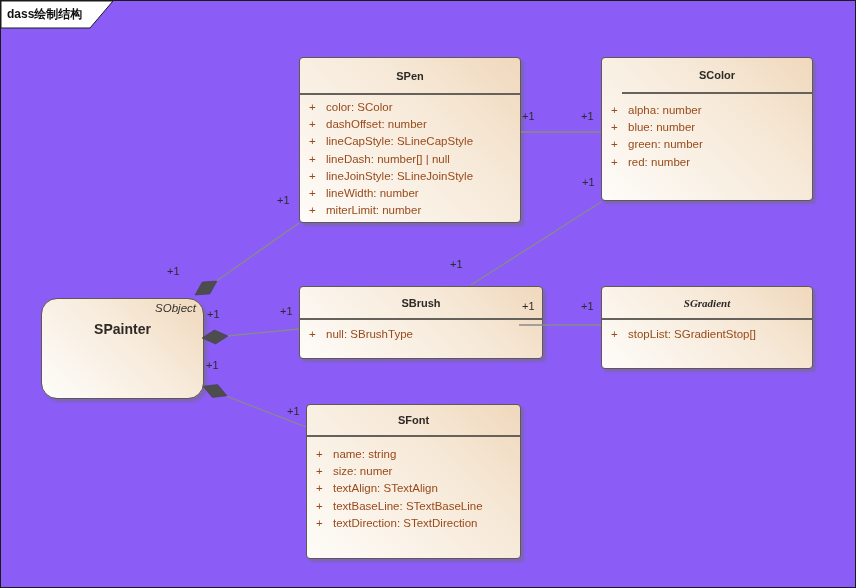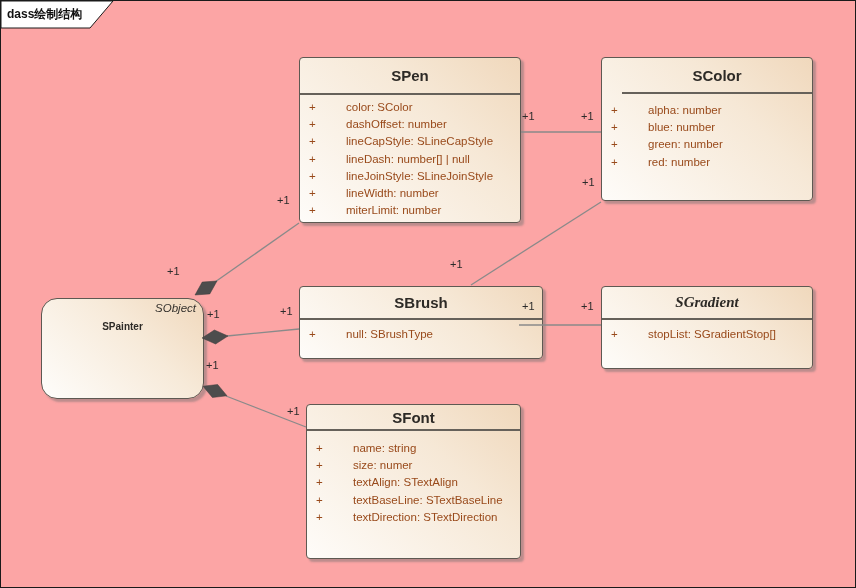--- a/index.html
+++ b/index.html
@@ -1,53 +1,53 @@
 <!DOCTYPE html>
 <html><head>
 <meta charset="utf-8">
 <style>
   html,body{margin:0;padding:0;background:#e9e9e9;font-family:"Liberation Sans",sans-serif;}
   #canvas{
-    position:relative;width:856px;height:588px;background:#fca5a5;
+    position:relative;width:856px;height:588px;background:#8b5cf6;
     border:1px solid #1a1a1a;box-sizing:border-box;overflow:hidden;
   }
   
   .tab-shape{position:absolute;left:0;top:0;pointer-events:none;}
   .tab-title{
     position:absolute;left:6px;top:5px;font-size:12px;font-weight:bold;color:#111;
     letter-spacing:0px;white-space:nowrap;
   }
   
   .classbox{
     position:absolute;box-sizing:border-box;
     border:1px solid #5e5952;border-radius:4px;
     background:linear-gradient(225deg,#f0d8bc 0%,#f6e8d6 35%,#fefcf9 100%);
     box-shadow:3px 3px 2px rgba(110,110,110,.45);
     z-index:1;
   }
   .classbox .header{
     display:flex;align-items:center;justify-content:center;
     border-bottom:2px solid #66615a;box-sizing:border-box;
   }
-  .classbox .title{font-size:15px;font-weight:bold;color:#2d2a26;}
+  .classbox .title{font-size:11px;font-weight:bold;color:#2d2a26;}
   .title.italic{font-style:italic;font-family:Liberation Serif, serif;}
   .attrs{padding-left:0;}
   .attr-row{display:flex;align-items:center;height:17.3px;font-size:11.5px;color:#994a1b;}
   .attr-vis{width:26px;padding-left:9px;box-sizing:border-box;}
-  .attr-text{white-space:nowrap;margin-left:20px;}
+  .attr-text{white-space:nowrap;}
   
   .simplebox{
     position:absolute;box-sizing:border-box;
     border:1px solid #5e5952;border-radius:16px;
     background:linear-gradient(225deg,#f0d8bc 0%,#f7ead9 40%,#fefdfb 100%);
     box-shadow:3px 3px 2px rgba(110,110,110,.45);
     z-index:1;
   }
   .stereotype{position:absolute;top:3px;right:7px;font-size:11.5px;font-style:italic;color:#35322d;}
-  .simple-title{margin-top:22px;text-align:center;font-size:10px;font-weight:bold;color:#2d2a26;}
+  .simple-title{margin-top:22px;text-align:center;font-size:14px;font-weight:bold;color:#2d2a26;}
   
   #connector-layer{position:absolute;left:0;top:0;z-index:2;pointer-events:none;}
   #connector-layer line{pointer-events:stroke;}
   .mult{
     position:absolute;font-size:11px;color:#2b2b2b;z-index:3;white-space:nowrap;
   }
 </style>
 </head>
 <body>
 
@@ -141,21 +141,21 @@
     </div>
     <div class="attrs" style="padding-top:5px;">
       <div class="attr-row">
           <span class="attr-vis">+</span>
           <span class="attr-text">stopList: SGradientStop[]</span>
         </div>
     </div>
   </div>
 
   <div class="classbox" style="left:305px;top:403px;width:215px;height:155px;">
-    <div class="header" style="height:26px;">
+    <div class="header" style="height:32px;">
       <span class="title">SFont</span>
     </div>
     <div class="attrs" style="padding-top:8px;">
       <div class="attr-row">
           <span class="attr-vis">+</span>
           <span class="attr-text">name: string</span>
         </div>
       <div class="attr-row">
           <span class="attr-vis">+</span>
           <span class="attr-text">size: numer</span>

